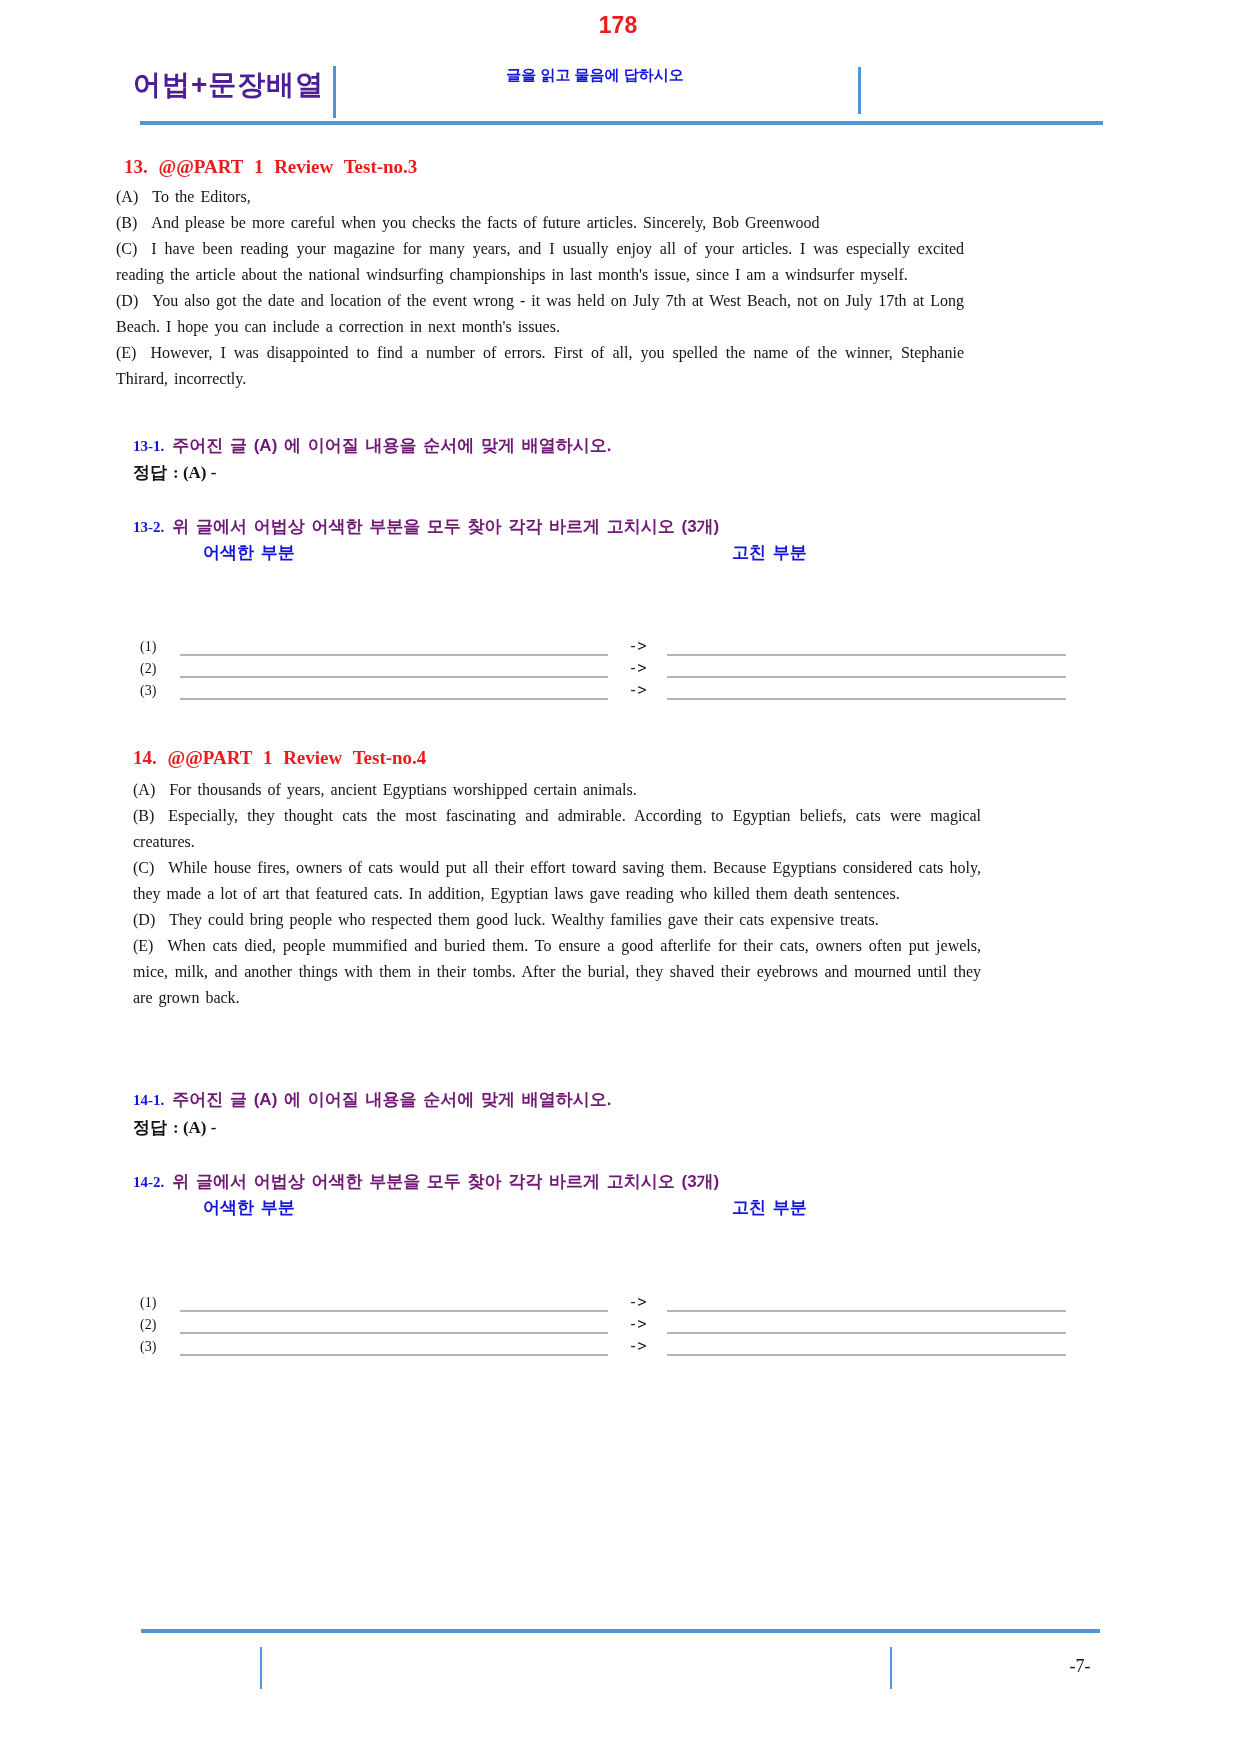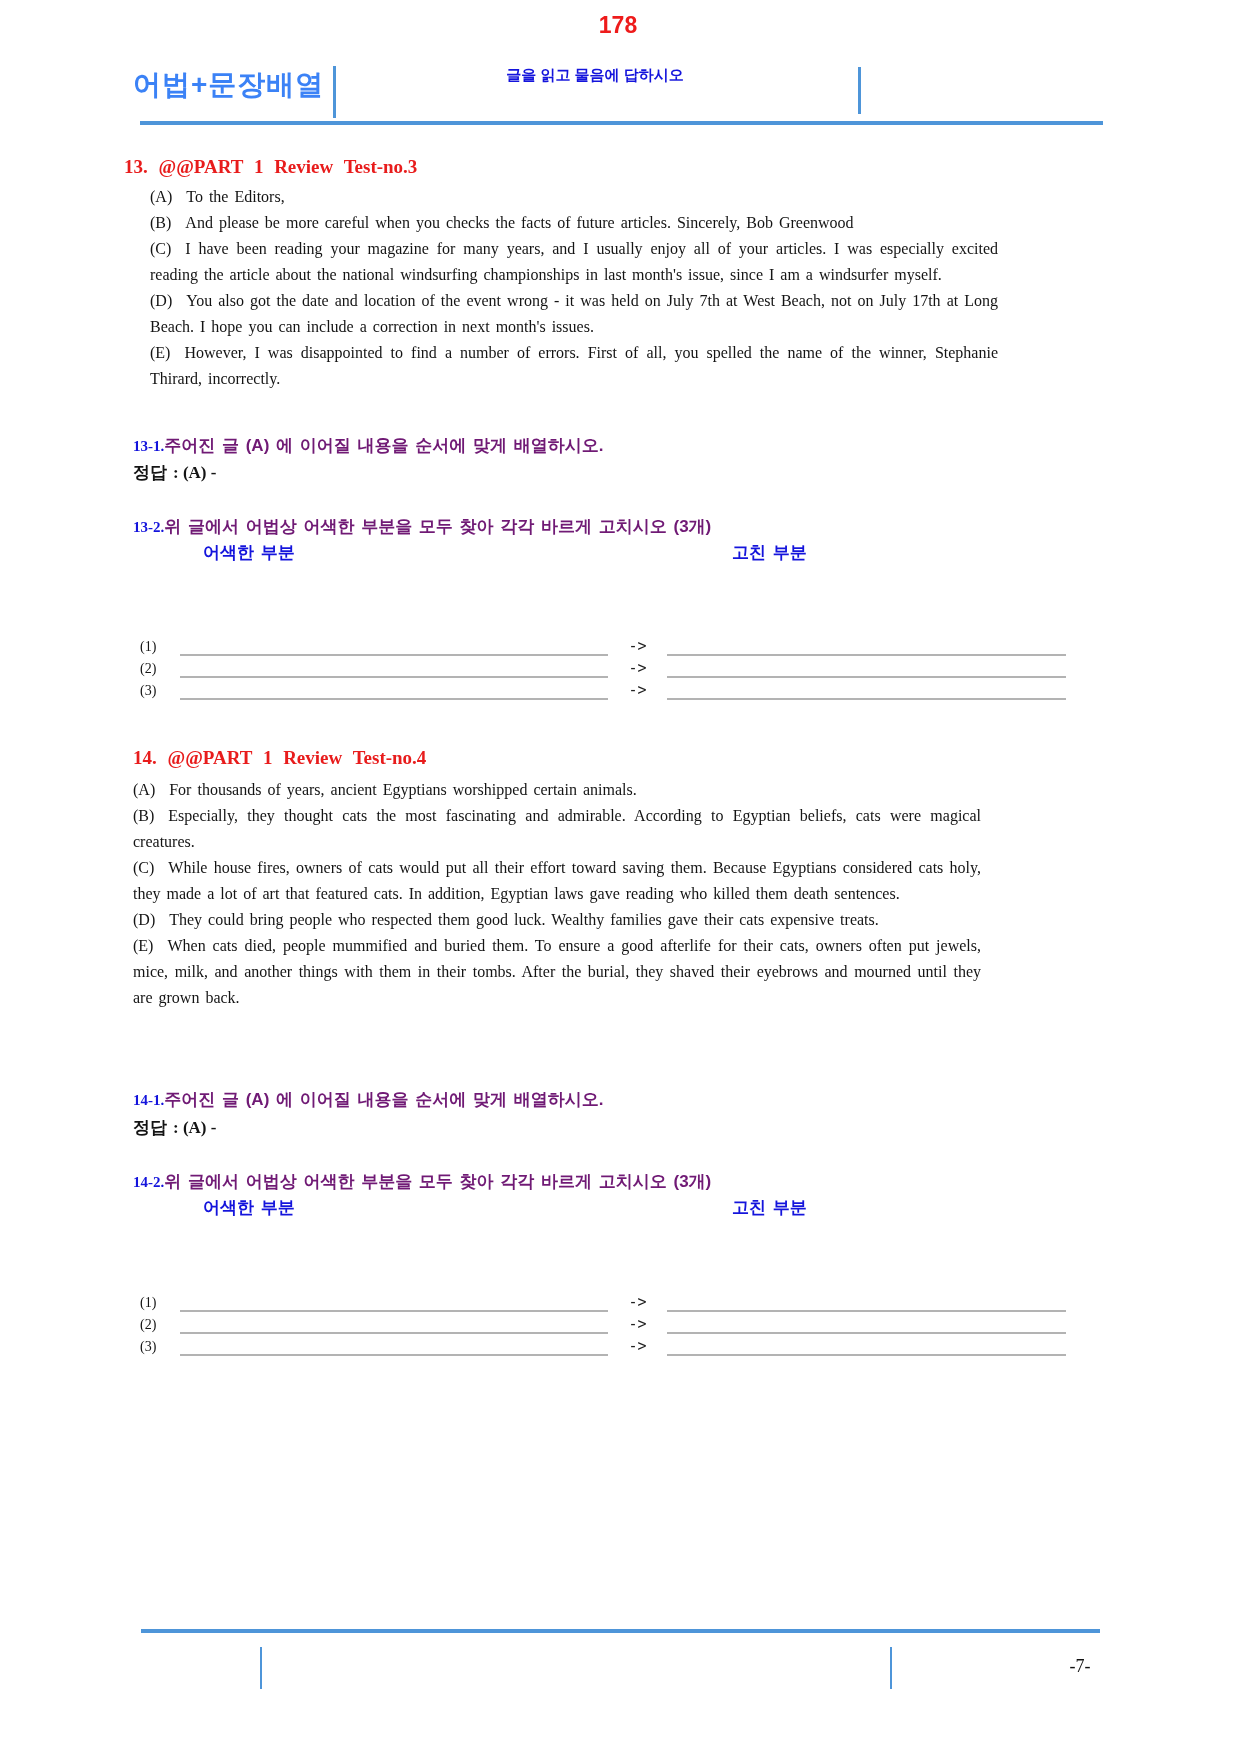--- a/index.html
+++ b/index.html
@@ -4,21 +4,21 @@
 <style>
   html,body{margin:0;padding:0;background:#ffffff;}
   .page{position:relative;width:1240px;height:1694px;background:#ffffff;overflow:hidden;
         font-family:"Liberation Serif",serif;color:#141414;}
   .abs{position:absolute;}
 
   
   .top-num{left:133px;top:12px;width:970px;text-align:center;
            font-family:"Liberation Sans",sans-serif;font-weight:700;font-size:23px;color:#ee1b1b;}
   .hdr-left{left:133px;top:66px;font-family:"Liberation Sans",sans-serif;
-            font-weight:700;font-size:28px;color:#3b82f6;letter-spacing:1px;}
+            font-weight:700;font-size:28px;color:#4c1d95;letter-spacing:1px;}
   .vbar{width:3px;background:#4e95d9;}
   .hdr-bar1{left:333px;top:66px;height:52px;}
   .hdr-bar2{left:858px;top:67px;height:47px;}
   .hdr-center{left:350px;top:62px;width:490px;text-align:center;color:#1414dc;
               font-family:"Liberation Sans",sans-serif;font-weight:700;font-size:15px;line-height:25px;}
   .rule{height:4px;background:#4e95d9;}
   .rule-top{left:140px;top:121px;width:963px;}
   .rule-bottom{left:141px;top:1629px;width:959px;}
   .foot-bar1{left:260px;top:1647px;height:42px;width:2px;}
   .foot-bar2{left:890px;top:1647px;height:42px;width:2px;}
@@ -26,21 +26,21 @@
   .bottom-num{left:1143px;top:1708px;width:80px;text-align:left;
               font-family:"Liberation Sans",sans-serif;font-weight:700;font-size:22px;color:#ee1b1b;}
 
   
   .sec-head{font-weight:700;font-size:19px;color:#e81c1c;word-spacing:6px;white-space:nowrap;}
   .paras{width:848px;font-size:16px;line-height:26px;text-align:justify;word-spacing:2px;}
   .paras p{margin:0;}
   .plabel{display:inline-block;margin-right:14px;}
 
   .qline{white-space:nowrap;}
-  .qnum{color:#1414dc;font-weight:700;font-size:15px;font-family:"Liberation Serif",serif;text-align:right;}
+  .qnum{color:#1414dc;font-weight:700;font-size:15px;font-family:"Liberation Serif",serif;margin-right:8px;text-align:right;}
   .qtext{color:#701a75;font-weight:700;font-size:17px;font-family:"Liberation Sans",sans-serif;word-spacing:2px;}
   .ansline{font-weight:700;font-size:17px;white-space:nowrap;}
   .ans-label{font-family:Liberation Serif, serif;}
   .ans-rest{font-family:"Liberation Serif",serif;margin-left:6px;}
 
   .collabels{width:848px;height:22px;}
   .col-left{position:absolute;left:70px;top:0;color:#1414dc;font-weight:700;font-size:17px;
             font-family:"Liberation Sans",sans-serif;word-spacing:2px;}
   .col-right{position:absolute;left:599px;top:0;color:#1414dc;font-weight:700;font-size:17px;
              font-family:"Liberation Sans",sans-serif;word-spacing:2px;}
@@ -65,21 +65,21 @@
     <div>글을 읽고 물음에 답하시오</div>
   </div>
   <div class="abs vbar hdr-bar2"></div>
   <div class="abs rule rule-top"></div>
 
   <div class="abs sec-head" style="left:124px;top:156px;">
     <span>13.</span>
     <span>@@PART 1 Review Test-no.3</span>
   </div>
 
-  <div class="abs paras" style="left:150px;top:184px;">
+  <div class="abs paras" style="left:116px;top:184px;">
     <p><span class="plabel">(A)</span><span>To the Editors,</span></p>
     <p><span class="plabel">(B)</span><span>And please be more careful when you checks the facts of future articles.  Sincerely, Bob Greenwood</span></p>
     <p><span class="plabel">(C)</span><span>I have been reading your magazine for many years, and I usually enjoy all of your articles.  I was especially excited reading the article about the national windsurfing championships in last month's issue, since I am a windsurfer myself.</span></p>
     <p><span class="plabel">(D)</span><span>You also got the date and location of the event wrong - it was held on July 7th at West Beach, not on July 17th at Long Beach.  I hope you can include a correction in next month's issues.</span></p>
     <p><span class="plabel">(E)</span><span>However, I was disappointed to find a number of errors.  First of all, you spelled the name of the winner, Stephanie Thirard, incorrectly.</span></p>
   </div>
 
   <div class="abs qline" style="left:133px;top:434px;">
     <span class="qnum">13-1.</span><span class="qtext">주어진 글 (A) 에 이어질 내용을 순서에 맞게 배열하시오.</span>
   </div>

